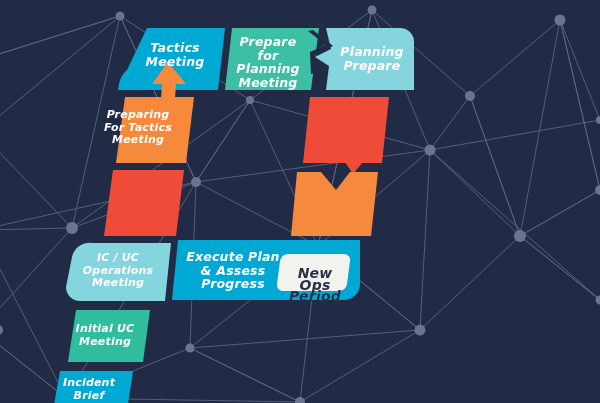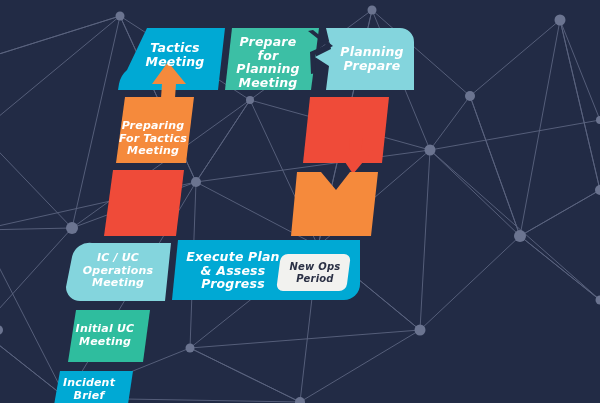--- a/index.html
+++ b/index.html
@@ -18,21 +18,21 @@
     font-style:italic;
     font-weight:bold;
     font-size:12.5px;
     line-height:13.5px;
     text-align:center;
     letter-spacing:.2px;
     white-space:pre-line;
     pointer-events:none;
   }
   .lbl.sm{font-size:11px;line-height:12.5px;}
-  .lbl.dark{color:#2b3145;font-size:10px;line-height:11.5px;}
+  .lbl.dark{color:#2b3145;font-size:14px;line-height:11.5px;margin-top:7px;}
 </style>
 </head>
 <body>
 
 <div id="stage">
 
   <svg id="net" viewBox="0 0 600 403" xmlns="http://www.w3.org/2000/svg">
     <rect x="0" y="0" width="600" height="403" fill="#222b45"></rect>
     <g stroke="#6e7793" stroke-width="0.9" fill="none" opacity="0.75">
       <path d="M-20 132 L72 228 L196 182 L318 246 L430 150 L520 236 L600 190"></path>
@@ -108,21 +108,21 @@
   <div class="lbl" style="left:135px;top:41px;width:80px;">Tactics
 Meeting</div>
 
   <div class="lbl" style="left:224px;top:35px;width:88px;">Prepare
 for Planning
 Meeting</div>
 
   <div class="lbl" style="left:333px;top:45px;width:78px;">Planning
 Prepare</div>
 
-  <div class="lbl sm" style="left:113px;top:109px;width:80px;margin-top:11px;">Preparing
+  <div class="lbl sm" style="left:98px;top:109px;width:80px;">Preparing
 For Tactics
 Meeting</div>
 
 
 
 
   <div class="lbl sm" style="left:75px;top:252px;width:86px;">IC / UC
 Operations
 Meeting</div>
 

